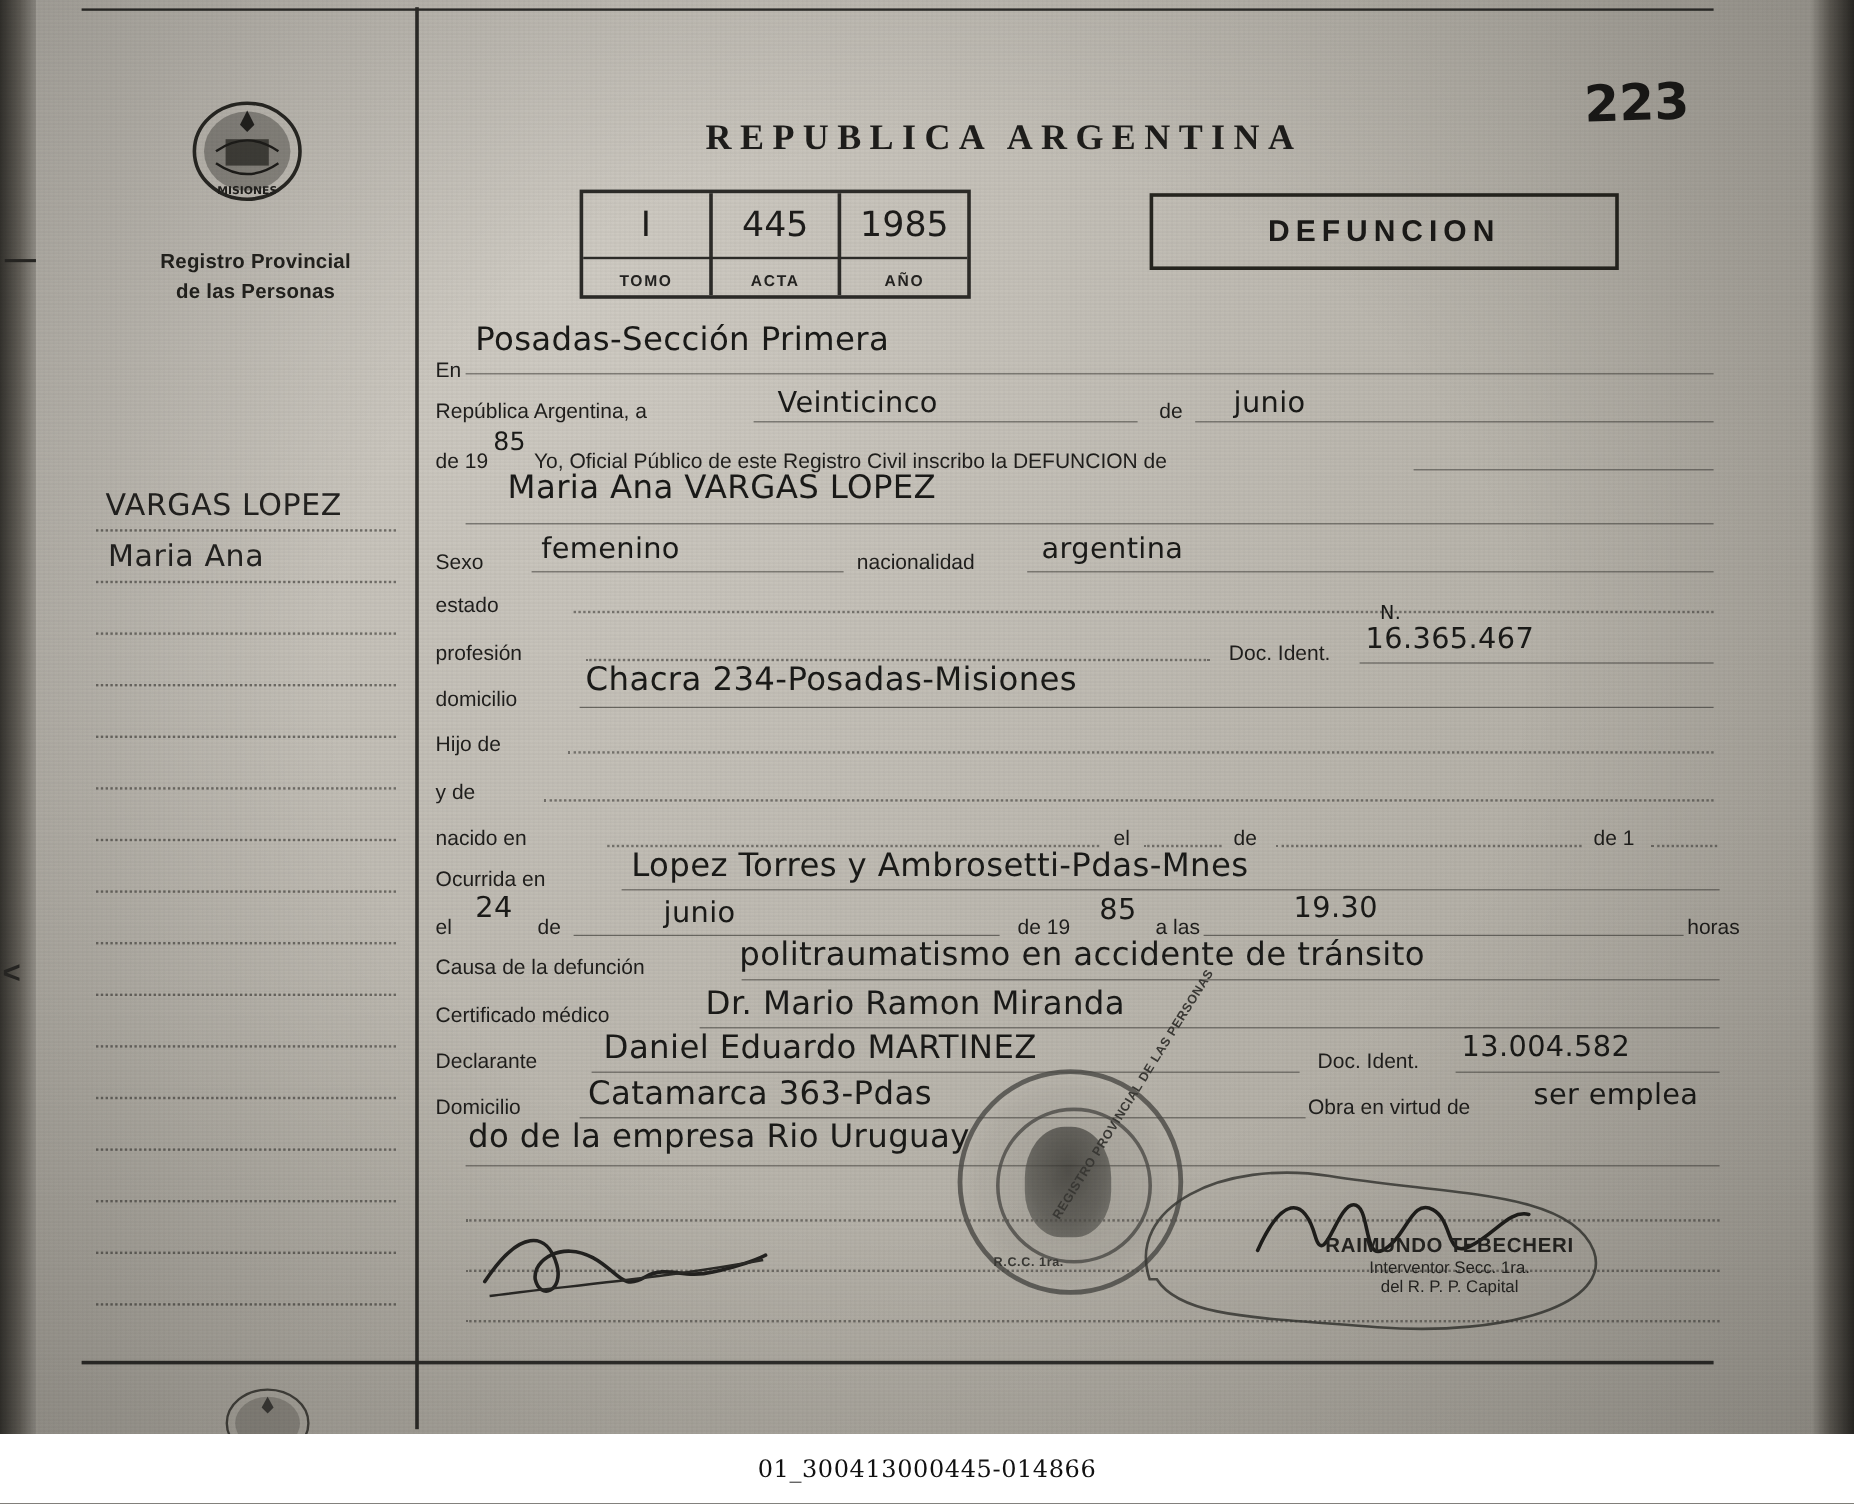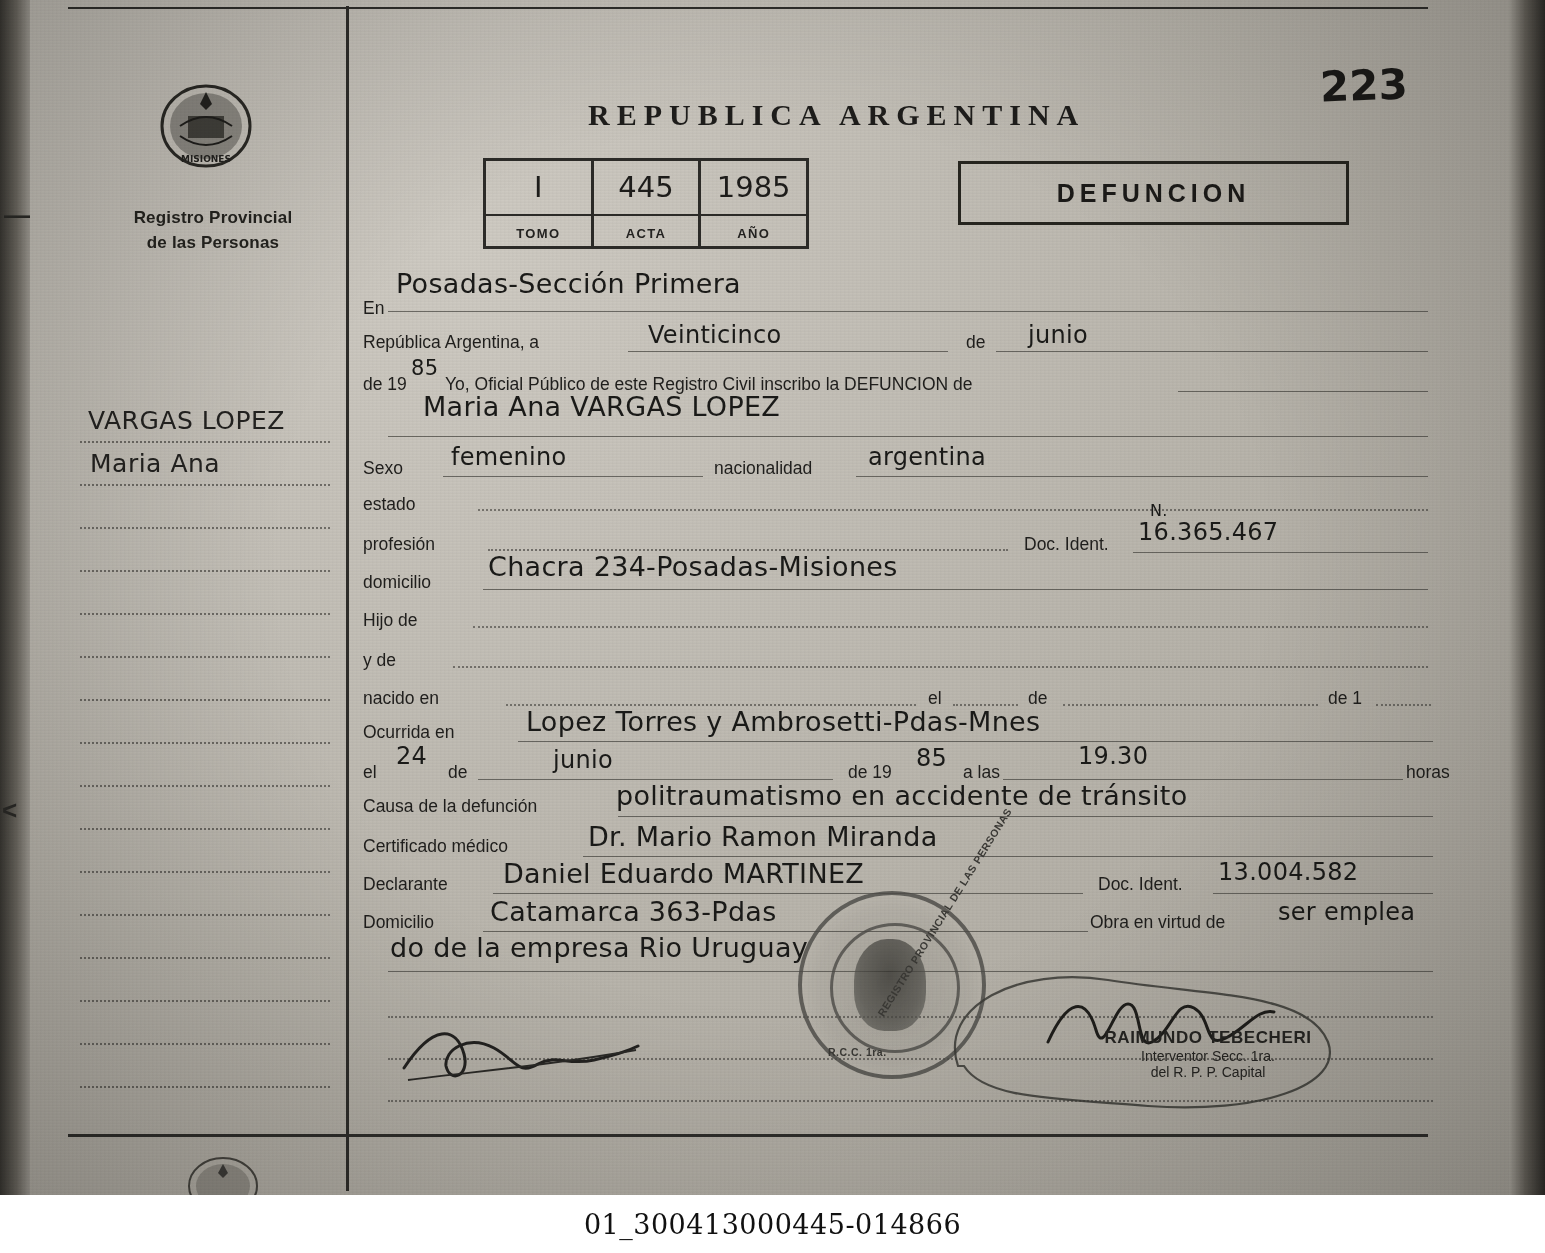--- a/index.html
+++ b/index.html
@@ -282,21 +282,21 @@
     left: 0; bottom: 0;
     width: 1545px;
     height: 58px;
     background: #ffffff;
     display: flex;
     align-items: center;
     justify-content: center;
   }
   .footer span {
     font-family: "DejaVu Serif", serif;
-    font-size: 27px;
+    font-size: 20px;
     color: #111;
     letter-spacing: .5px;
   }
 </style>
 </head>
 <body>
 
 <div class="page">
 
   <div class="gutter-left"></div>

